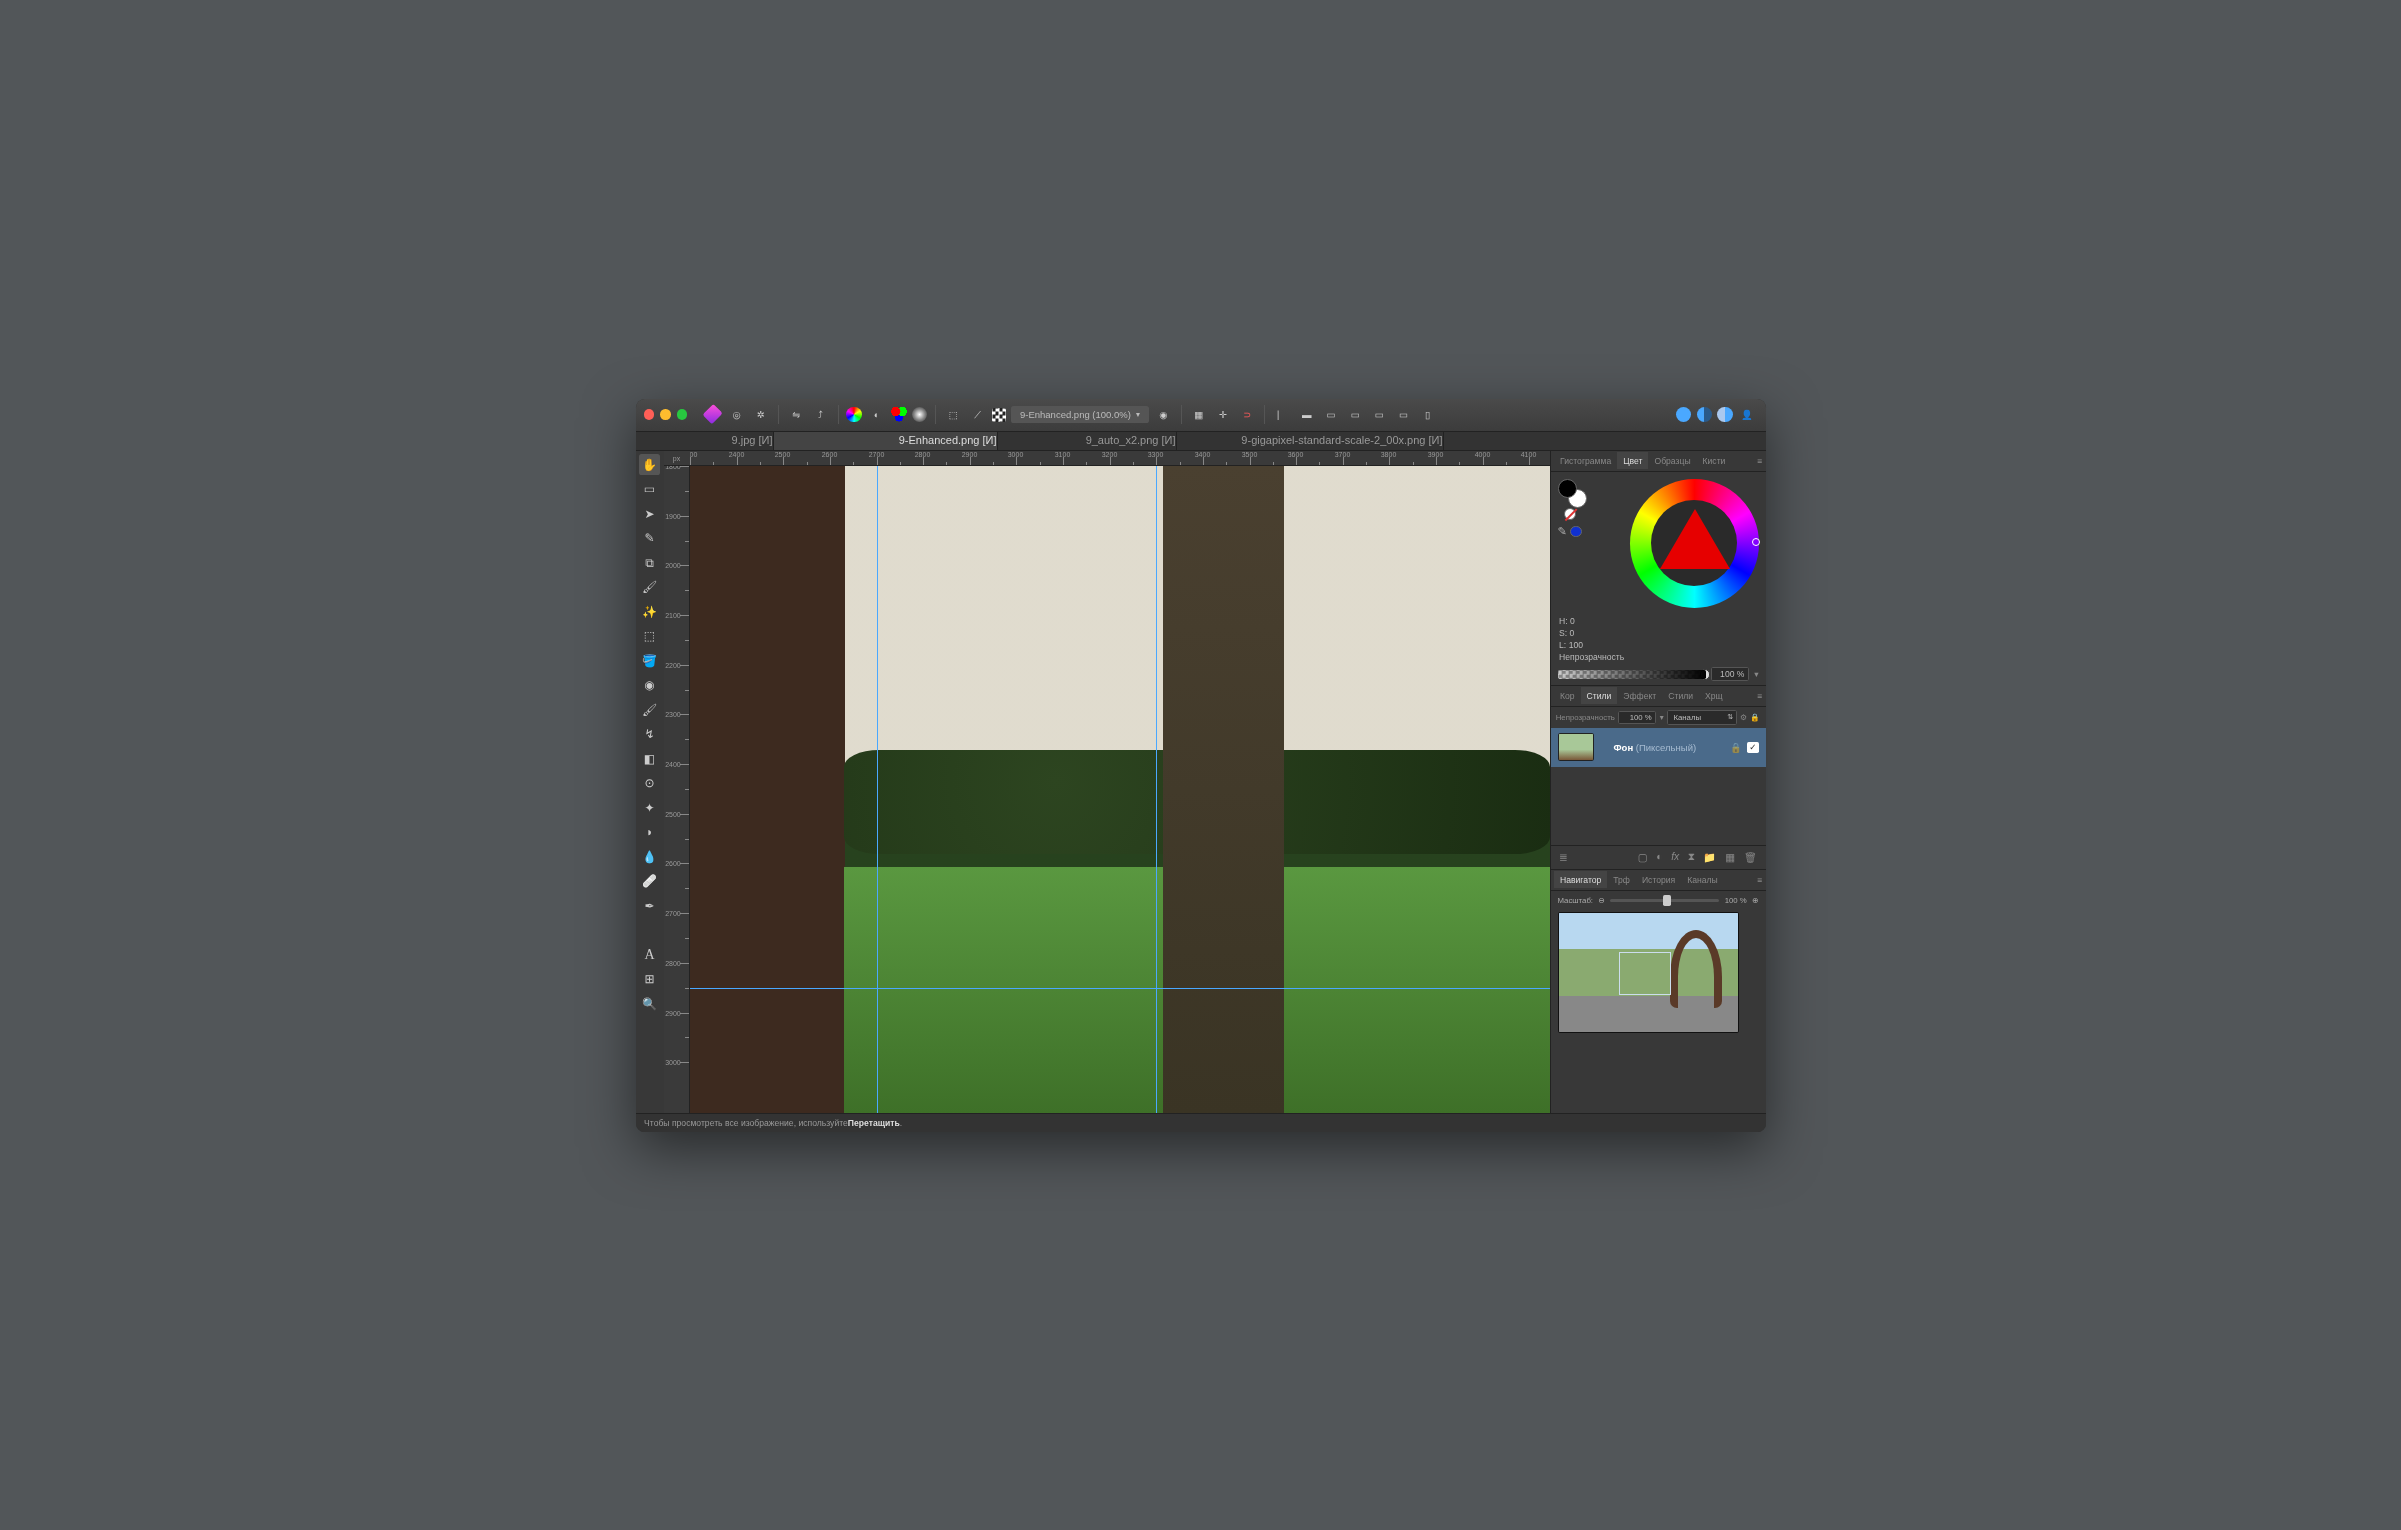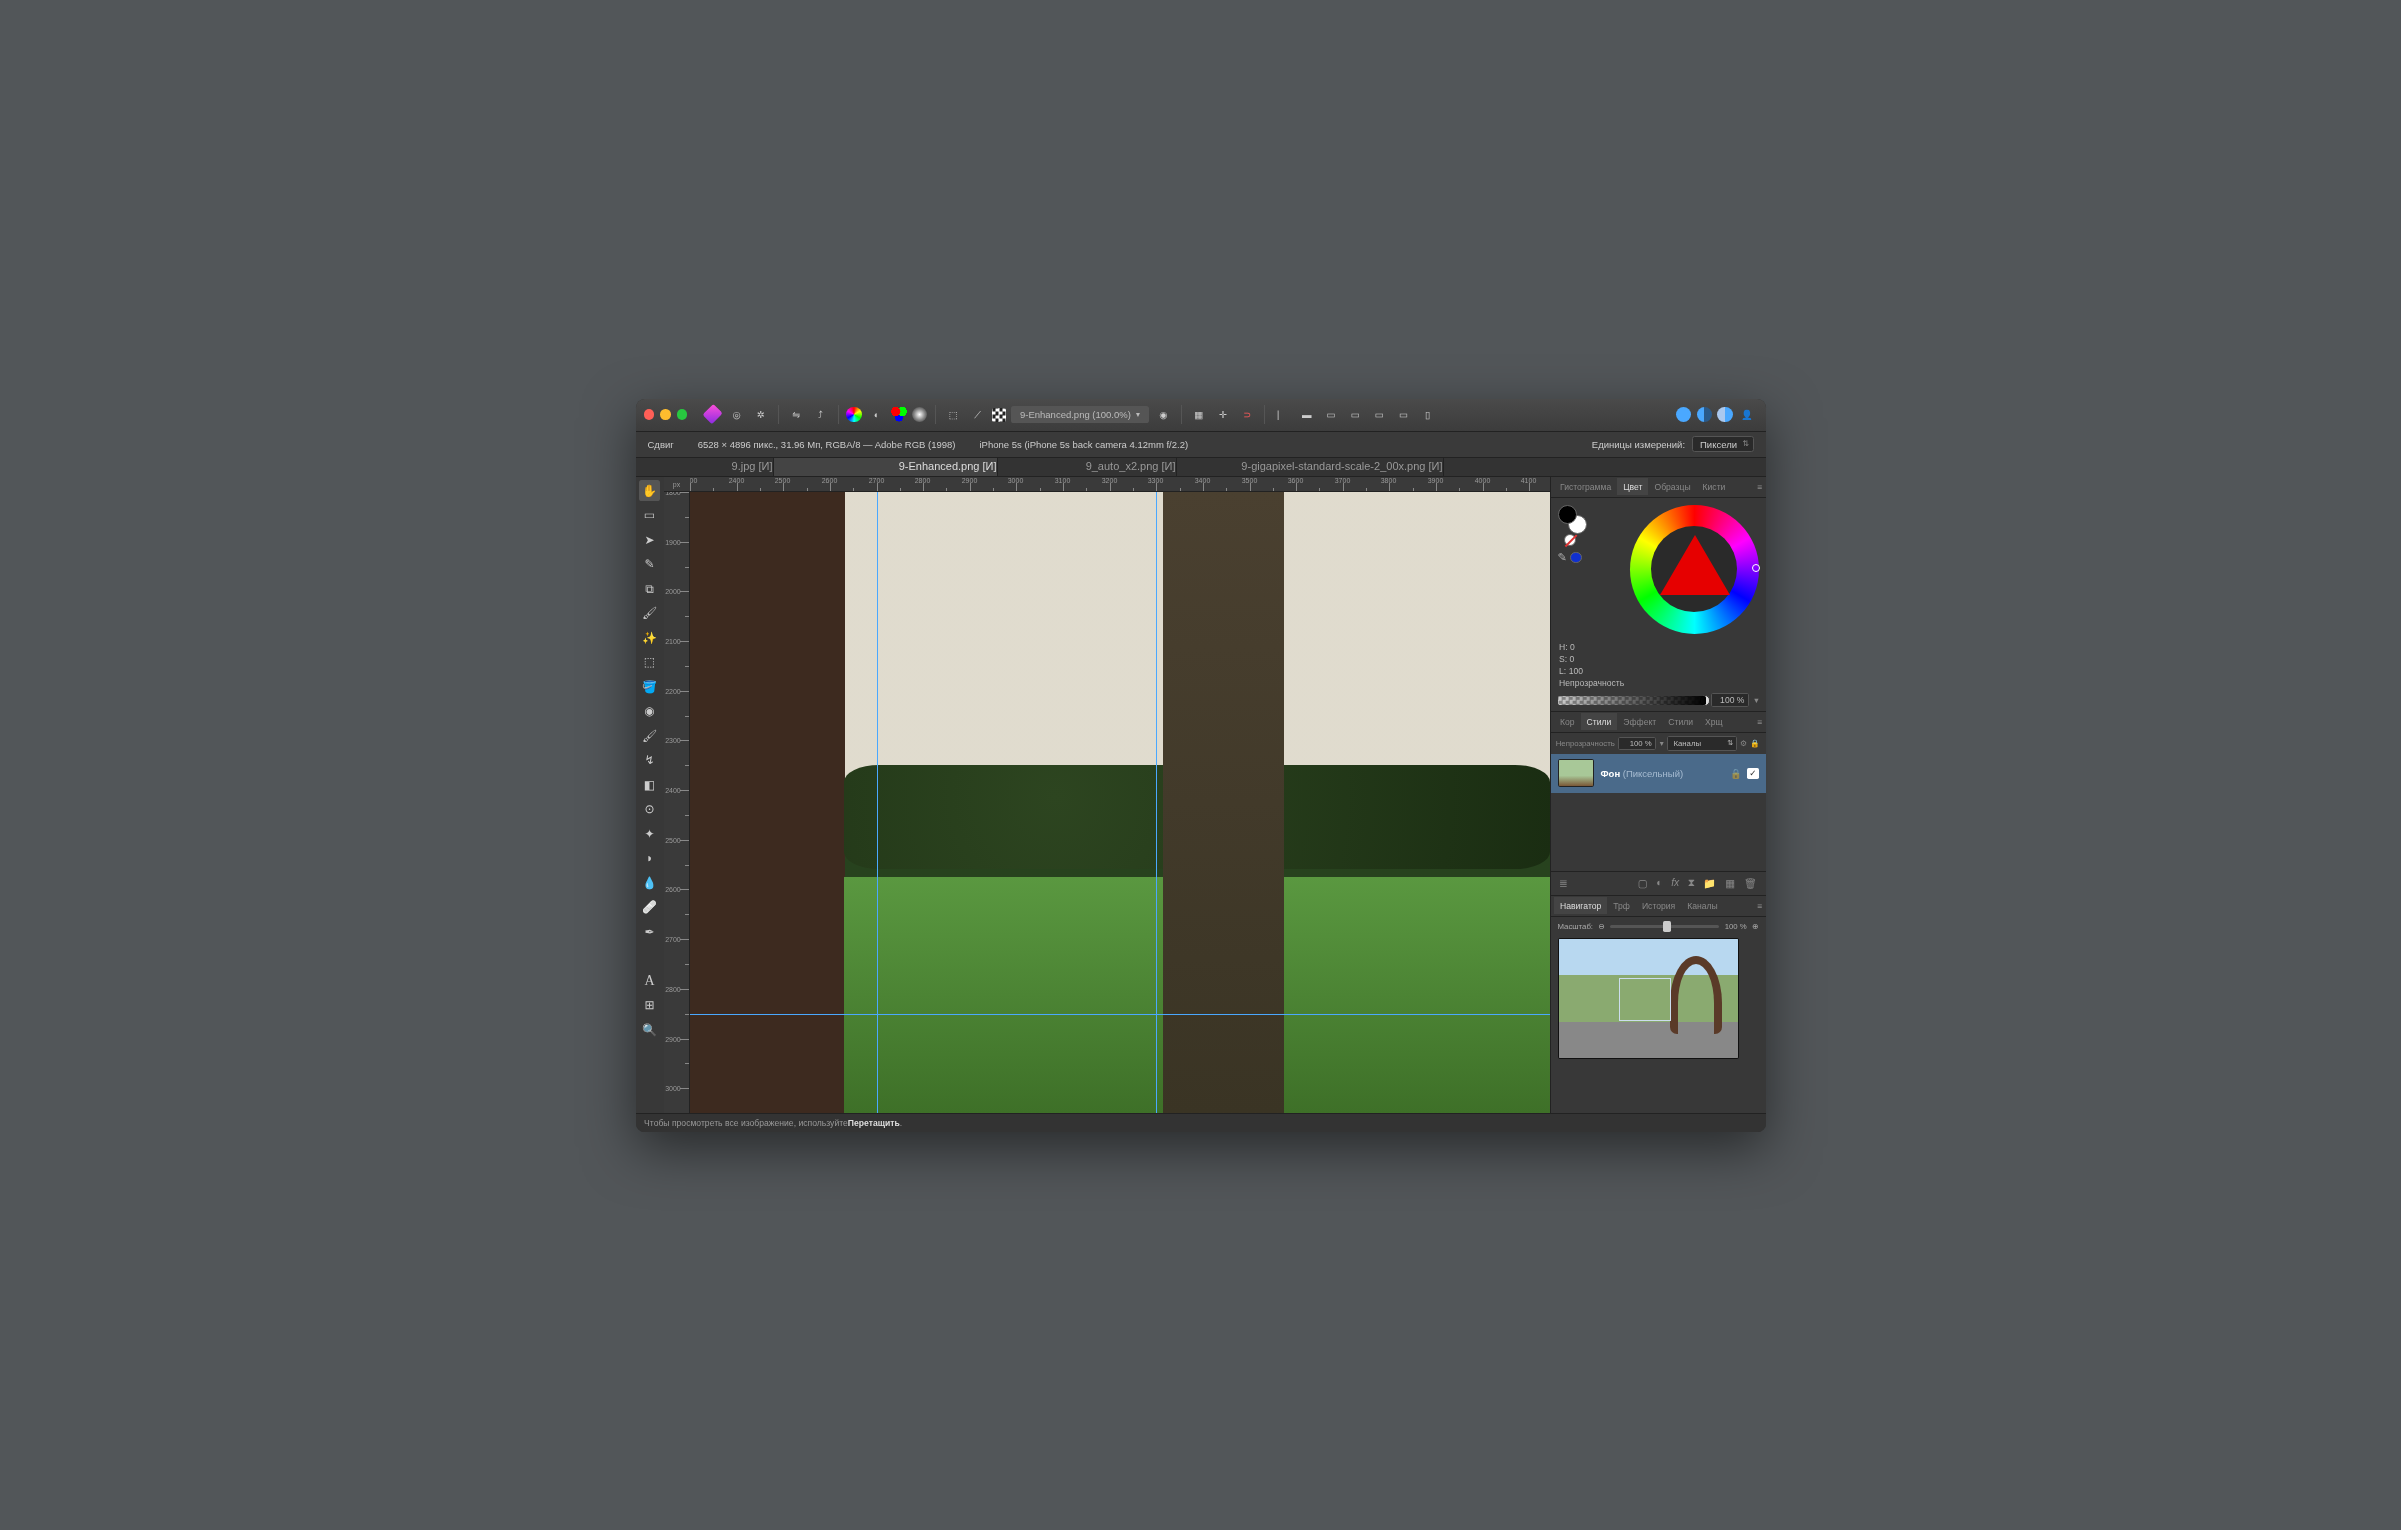--- a/index.html
+++ b/index.html
@@ -94,21 +94,21 @@
 .op-slider{flex:1;height:8.6px;background:repeating-conic-gradient(#888 0 25%,#ccc 0 50%) 50%/7px 7px;border-radius:1.7px;position:relative}
 .op-slider::after{content:"";position:absolute;inset:0;background:linear-gradient(90deg,transparent,#000);border-radius:1.7px}
 .op-knob{position:absolute;right:-4.3px;top:-0.9px;width:10.4px;height:10.4px;background:#ddd;border-radius:50%;border:0.9px solid #333}
 .op-val{background:#2a2a2a;border:0.9px solid #555;padding:0.9px 3.5px;border-radius:1.7px;width:38px;text-align:right}
 
 .layer-panel{border-top:0.9px solid #222}
 .layer-ctrl{display:flex;align-items:center;gap:3.5px;padding:3.5px 5.2px;font-size:7.8px}
 .layer-ctrl .lbl{color:#888}
 .blend-sel{flex:1;background:#2a2a2a;border:0.9px solid #555;padding:1.7px 5.2px;border-radius:1.7px;position:relative}
 .blend-sel::after{content:"⇅";position:absolute;right:2.6px;top:1.7px;font-size:7px}
-.layer-item{display:flex;align-items:center;gap:7px;padding:5.2px 7px;background:#4a6a8a;color:#fff}
+.layer-item{display:flex;align-items:center;gap:20px;padding:5.2px 7px;background:#4a6a8a;color:#fff}
 .layer-thumb{width:36px;height:28px;background:linear-gradient(#a8c898 60%,#7a5838);border:0.9px solid #222;border-radius:1.7px}
 .layer-name{font-size:9.5px}
 .layer-name .dim{color:#cde;opacity:.7}
 .layer-ctrls{margin-left:auto;display:flex;gap:5.2px;align-items:center}
 .chk{width:11.2px;height:11.2px;background:#fff;border-radius:1.7px;display:flex;align-items:center;justify-content:center;color:#333;font-size:8.6px}
 .layer-footer{display:flex;align-items:center;gap:8.6px;padding:5.2px 8.6px;color:#888;font-size:10.4px;border-top:0.9px solid #222;margin-top:auto}
 .lf-right{margin-left:auto;display:flex;gap:8.6px}
 
 .nav-panel{border-top:0.9px solid #222;padding:5.2px 7px}
 .zoom-row{display:flex;align-items:center;gap:5.2px;font-size:7.8px;color:#aaa}
@@ -170,29 +170,20 @@
     <div class="tb-icon">▭</div>
     <div class="tb-icon">▭</div>
     <div class="tb-icon">▯</div>
     <div style="flex:1"></div>
     <div class="tb-icon" style="width:15.5px;height:15.5px;background:#4aa8ff;border-radius:50%"></div>
     <div class="tb-icon" style="width:15.5px;height:15.5px;background:linear-gradient(90deg,#4aa8ff 50%,#2a5a8a 50%);border-radius:50%"></div>
     <div class="tb-icon" style="width:15.5px;height:15.5px;background:linear-gradient(90deg,#aac8ee 50%,#4aa8ff 50%);border-radius:50%"></div>
     <div class="tb-icon">👤</div>
   </div>
 
-  <div class="infobar">
-    <span>Сдвиг</span>
-    <span>6528 × 4896 пикс., 31.96 Мп, RGBA/8 — Adobe RGB (1998)</span>
-    <span>iPhone 5s (iPhone 5s back camera 4.12mm f/2.2)</span>
-    <div class="unit-select">
-      <span>Единицы измерений:</span>
-      <div class="select-box">Пиксели</div>
-    </div>
-  </div>
 
   <div class="doctabs" id="doctabs">
       <div class="doctab" style="width: 138px;">9.jpg [И]</div>
       <div class="doctab active" style="width: 224px;">9-Enhanced.png [И]</div>
       <div class="doctab" style="width: 179px;">9_auto_x2.png [И]</div>
       <div class="doctab" style="width: 267px;">9-gigapixel-standard-scale-2_00x.png [И]</div>
     </div>
 
   <div class="main">
 

